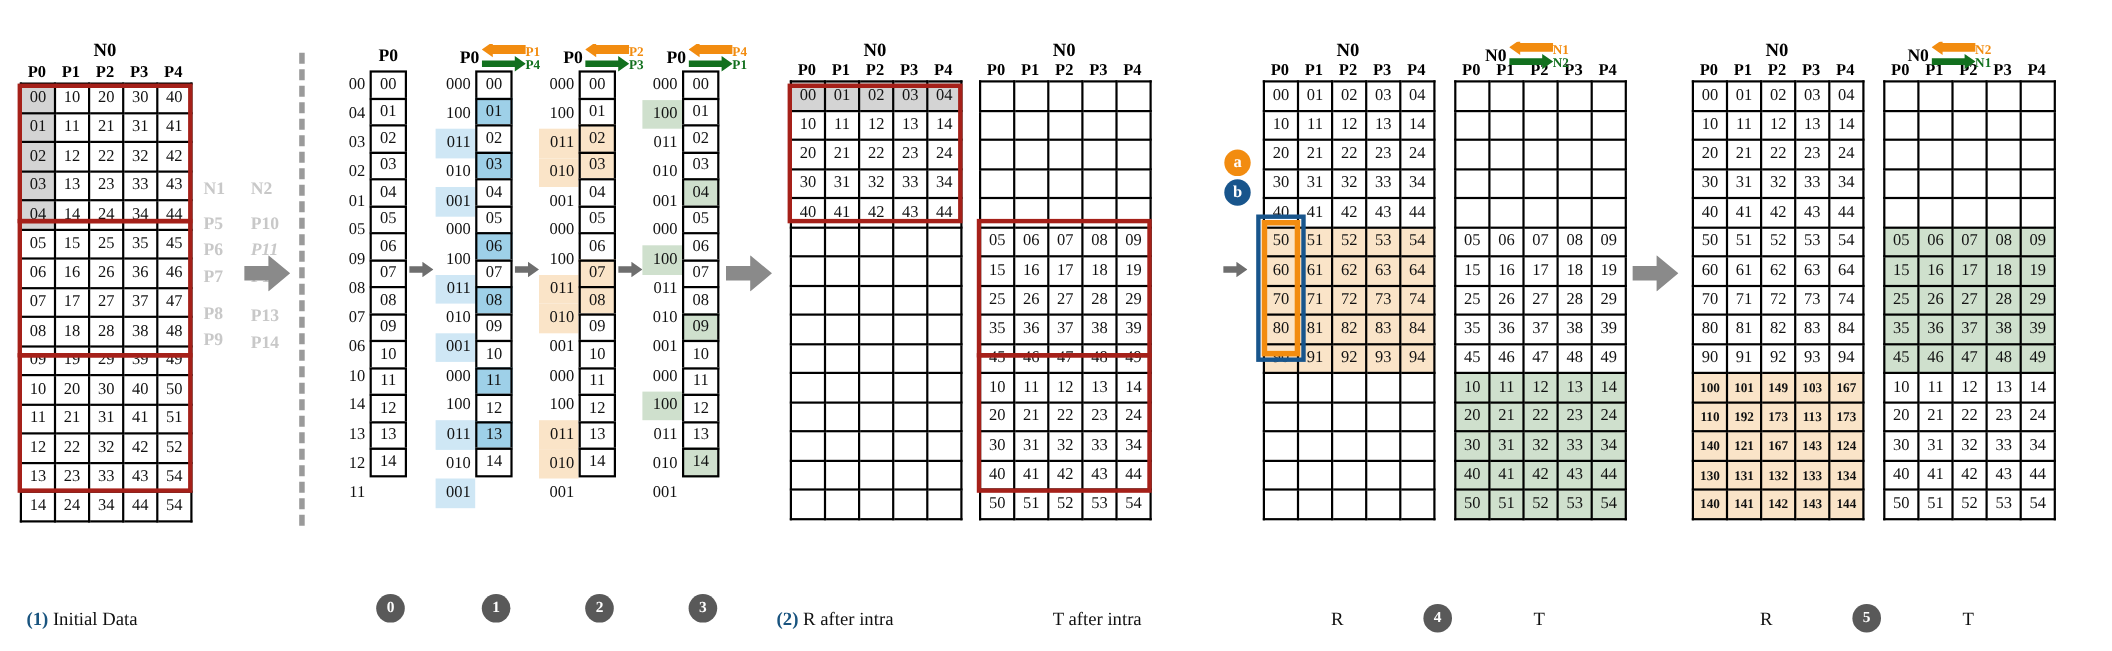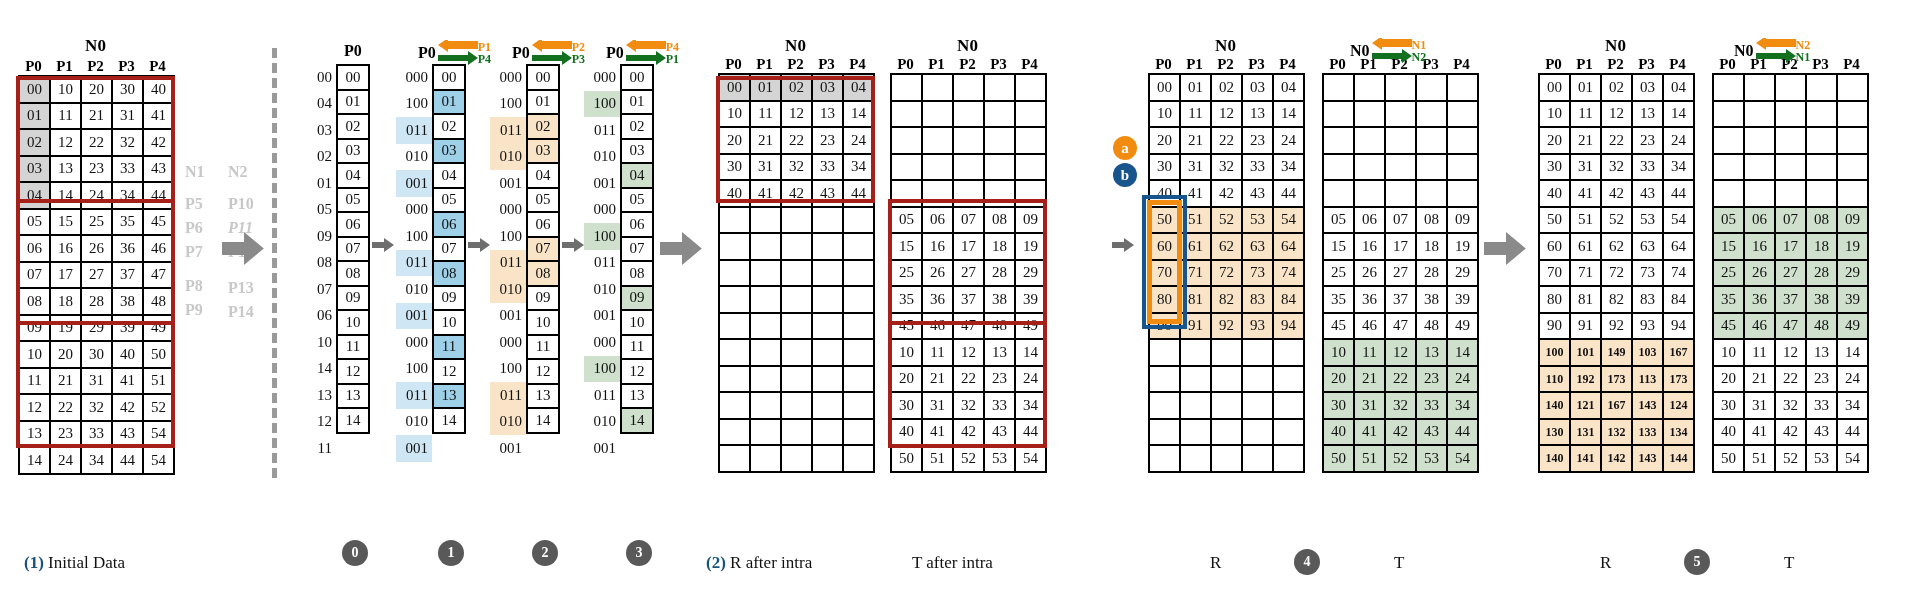--- a/index.html
+++ b/index.html
@@ -712,21 +712,21 @@
             <td>51</td>
             <td>52</td>
             <td>53</td>
             <td>54</td>
           </tr>
         </tbody>
       </table>
     </div>
     <div class="redbox" style="left: 888px; top: 198.5px; width: 159px; height: 126.5px;"></div>
     <div class="redbox" style="left: 888px; top: 321px; width: 159px; height: 126.5px;"></div>
-    <div class="caption" style="left: 912px; top: 553px;">T after intra</div>
+    <div class="caption" style="left: 957px; top: 553px;">T after intra</div>
     <div class="abcircle a" style="left: 1113px; top: 136px;">a</div>
     <div class="abcircle b" style="left: 1113px; top: 163px;">b</div>
     <div class="smallarrow" style="left: 1112px; top: 238px;"><svg width="22" height="14" viewBox="0 0 22 14">
         <polygon points="0,4 12,4 12,0 22,7 12,14 12,10 0,10" fill="#6e6e6e"></polygon>
       </svg></div>
     <div class="abs" style="left: 1148px; top: 36px;">
       <div class="nlabel" style="width: 155px;">N0</div>
       <div class="phead">
         <span>P0</span>
         <span>P1</span>

